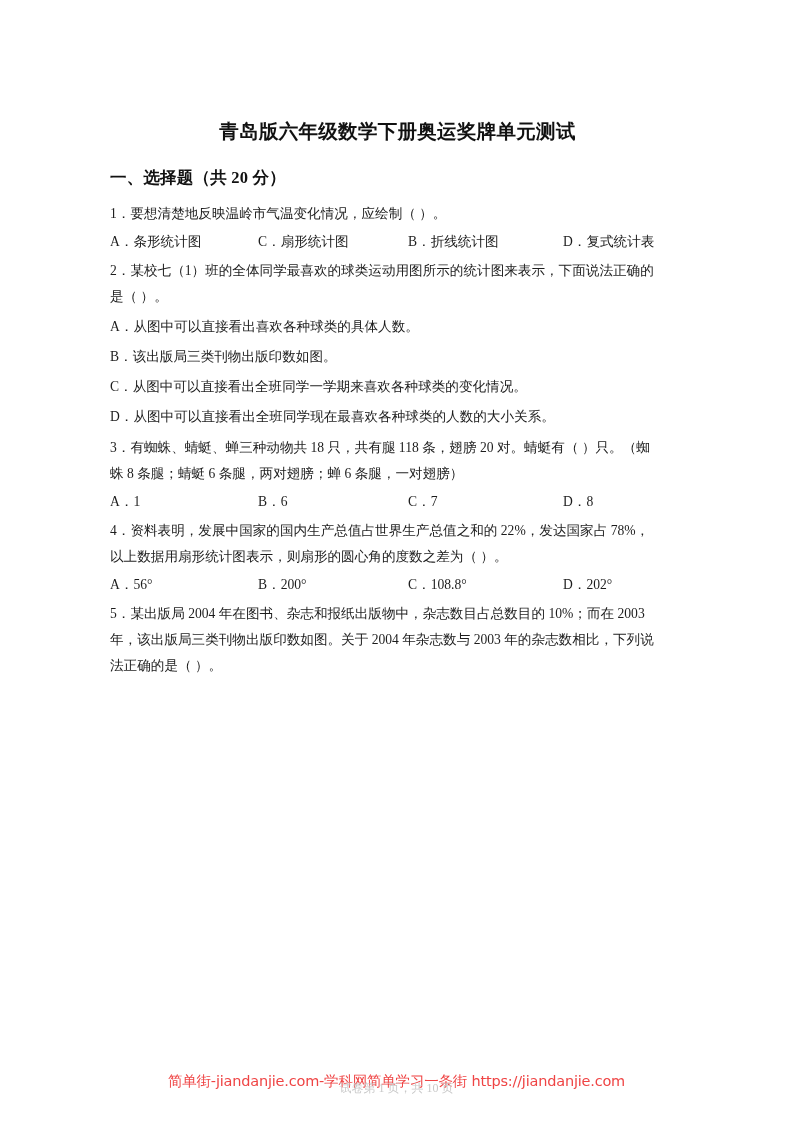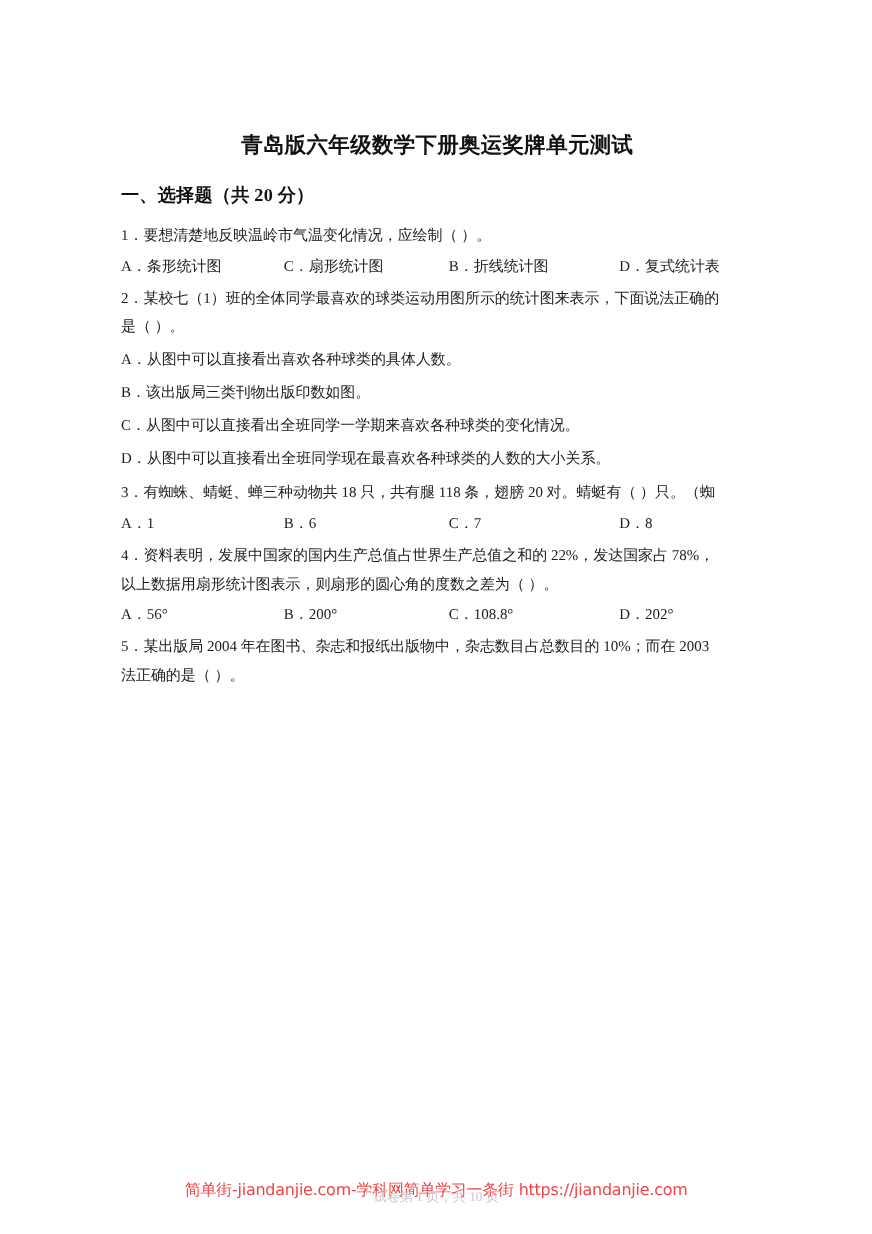--- a/index.html
+++ b/index.html
@@ -161,20 +161,21 @@
       <div class="opts-stack">
         <div class="opt-line">A．从图中可以直接看出喜欢各种球类的具体人数。</div>
         <div class="opt-line">B．该出版局三类刊物出版印数如图。</div>
         <div class="opt-line">C．从图中可以直接看出全班同学一学期来喜欢各种球类的变化情况。</div>
         <div class="opt-line">D．从图中可以直接看出全班同学现在最喜欢各种球类的人数的大小关系。</div>
       </div>
     </div>
 
     <div class="q-block">
       <p class="q-text">3．有蜘蛛、蜻蜓、蝉三种动物共 18 只，共有腿 118 条，翅膀 20 对。蜻蜓有（     ）只。（蜘</p>
+      <p class="q-text">蛛 8 条腿；蜻蜓 6 条腿，两对翅膀；蝉 6 条腿，一对翅膀）</p>
       <div class="opts-row">
         <span class="opt">A．1</span>
         <span class="opt">B．6</span>
         <span class="opt">C．7</span>
         <span class="opt">D．8</span>
       </div>
     </div>
 
     <div class="q-block">
       <p class="q-text">4．资料表明，发展中国家的国内生产总值占世界生产总值之和的 22%，发达国家占 78%，</p>
@@ -182,20 +183,21 @@
       <div class="opts-row">
         <span class="opt">A．56°</span>
         <span class="opt">B．200°</span>
         <span class="opt">C．108.8°</span>
         <span class="opt">D．202°</span>
       </div>
     </div>
 
     <div class="q-block">
       <p class="q-text">5．某出版局 2004 年在图书、杂志和报纸出版物中，杂志数目占总数目的 10%；而在 2003</p>
+      <p class="q-text">年，该出版局三类刊物出版印数如图。关于 2004 年杂志数与 2003 年的杂志数相比，下列说</p>
       <p class="q-text">法正确的是（     ）。</p>
     </div>
 
   </div>
 
   <div class="footer">
     <div class="watermark">简单街-jiandanjie.com-学科网简单学习一条街 https://jiandanjie.com</div>
     <div class="pagenum">试卷第 1 页，共 10 页</div>
   </div>
 

